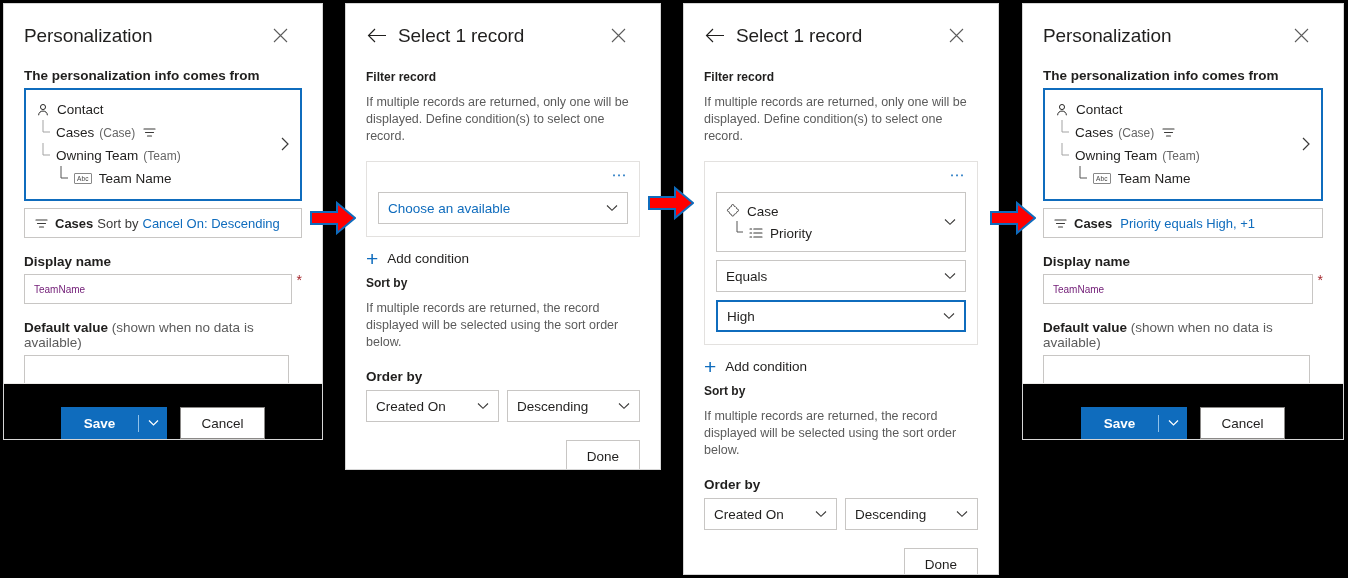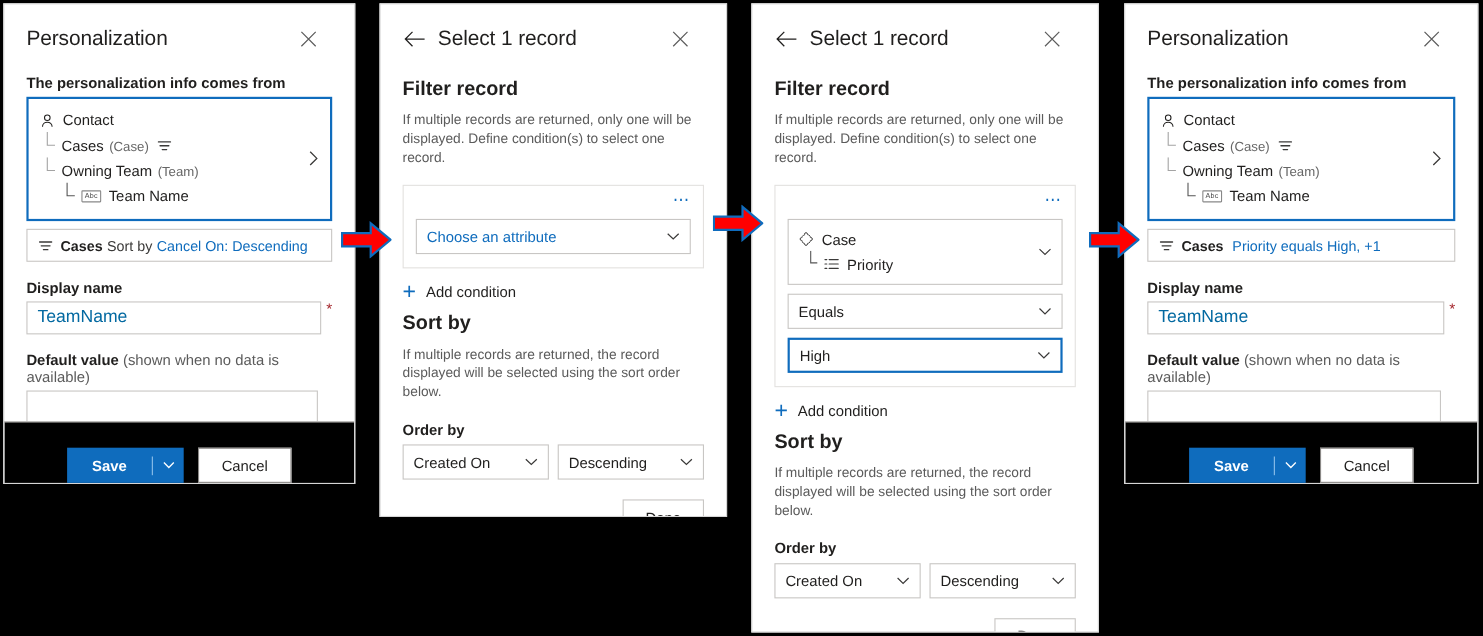--- a/index.html
+++ b/index.html
@@ -46,21 +46,21 @@
   }
 
   
   .pnl-body { padding:0 20px; }
   .field-label {
     font-size:13.5px; color:#201f1e; font-weight:600;
     margin:16px 0 5px 0;
   }
   .field-label .muted-sub { font-weight:400; color:#5b5b5b; }
   .sec-title {
-    font-size:18px; color:#201f1e; font-weight:600;
+    font-size:12px; color:#201f1e; font-weight:600;
     margin:22px 0 0 0;
   }
   .sec-desc {
     font-size:12.5px; color:#5b5b5b; line-height:17px;
     margin:10px 0 0 0;
   }
 
   
   .tree-box {
     border:2px solid #0f6cbd; background:#fff;
@@ -91,21 +91,21 @@
     padding:0 10px; font-size:13px; cursor:pointer;
   }
   .filter-summary .fs-ico { margin-right:7px; display:flex; }
   .filter-summary .fs-ent { font-weight:600; color:#201f1e; }
   .filter-summary .fs-mid { color:#3b3a39; margin-left:4px; }
   .filter-summary .fs-link { color:#0f6cbd; margin-left:4px; }
 
   
   .txt-input {
     width:100%; height:30px; border:1px solid #c8c6c4;
-    background:#fff; font-size:16px; color:#0369a1;
+    background:#fff; font-size:10px; color:#701a75;
     padding:0 9px; font-family:inherit; outline:none;
   }
   .input-wrap { display:flex; align-items:flex-start; }
   .req-star { color:#a4262c; font-size:14px; margin-left:5px; line-height:12px; }
 
   
   .pnl-footer {
     position:absolute; left:0; right:0; bottom:0;
     border-top:1px solid #edebe9; background:#000000;
     display:flex; justify-content:center; align-items:flex-end;
@@ -306,21 +306,21 @@
     </div>
   </div>
 
   <div class="pnl-body">
     <div class="sec-title" style="margin-top:18px">Filter record</div>
     <div class="sec-desc">If multiple records are returned, only one will be displayed. Define condition(s) to select one record.</div>
 
     <div class="cond-card">
       <div class="cond-ellipsis">⋯</div>
       <div class="dd link-text">
-        <span class="dd-lbl">Choose an attribute</span>
+        <span class="dd-lbl">Choose an available</span>
         <span class="dd-chev">
           <svg width="12" height="8" viewBox="0 0 12 8">
               <path d="M1 1.5 L6 6.3 L11 1.5" stroke="#3b3a39" stroke-width="1.1" fill="none"></path>
             </svg>
         </span>
       </div>
     </div>
 
     <div class="add-cond">
       <span class="plus">+</span>

